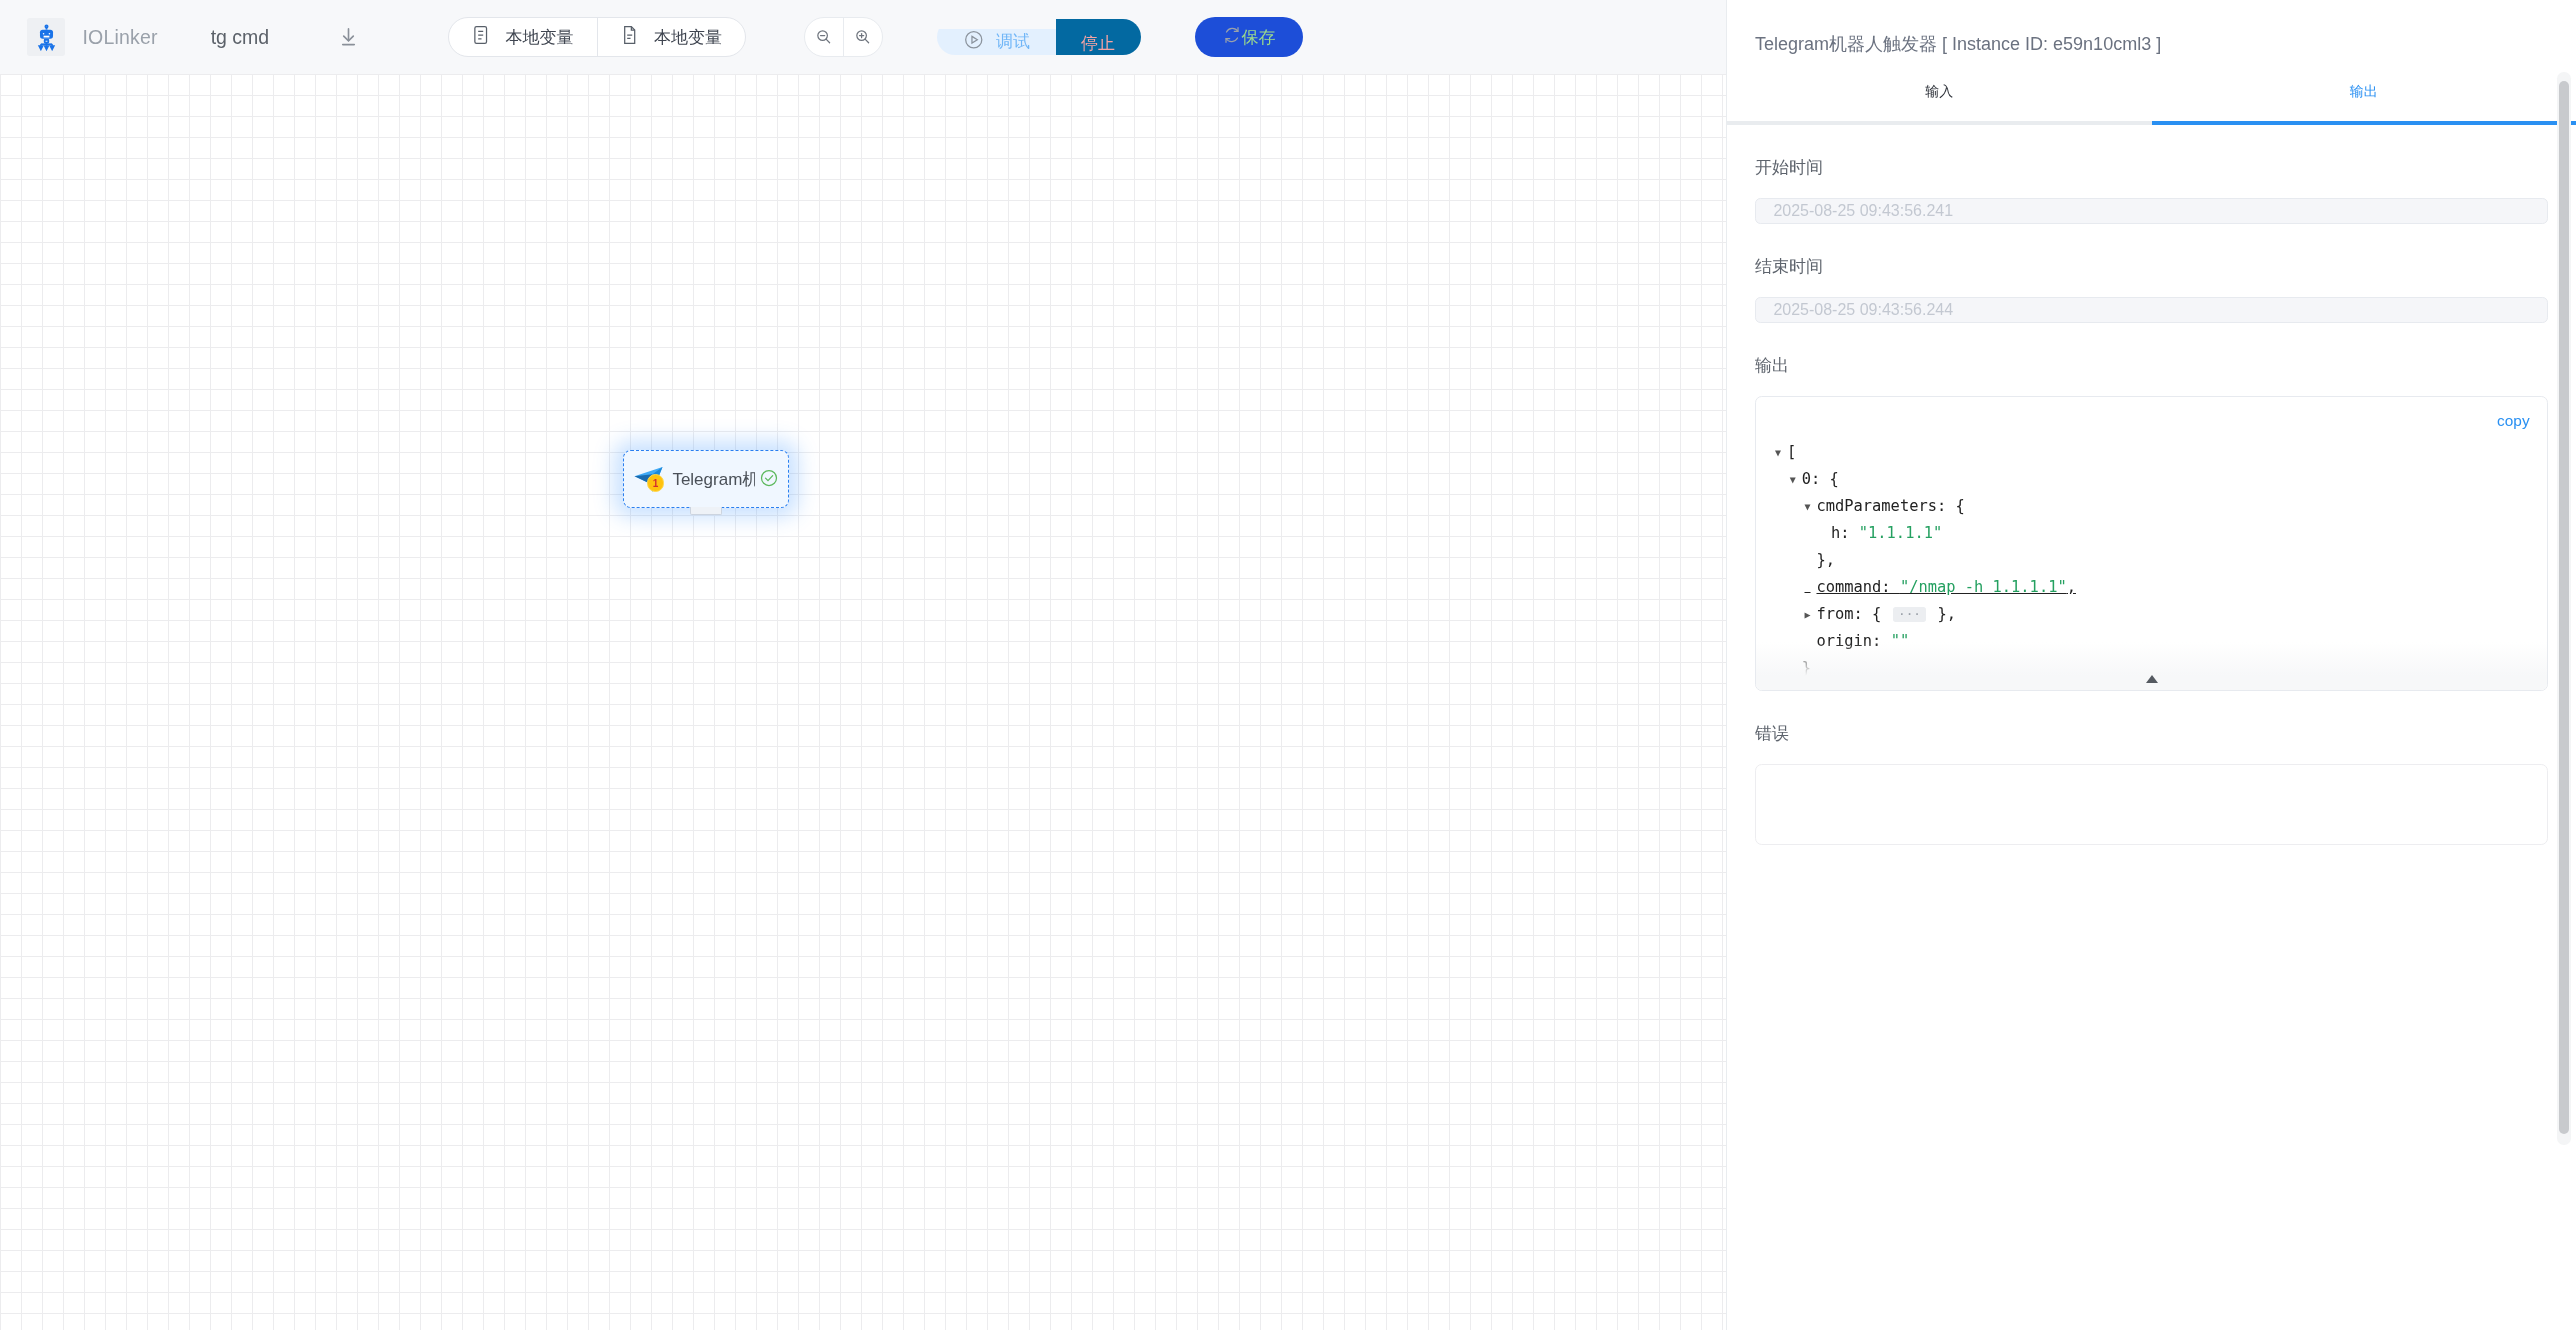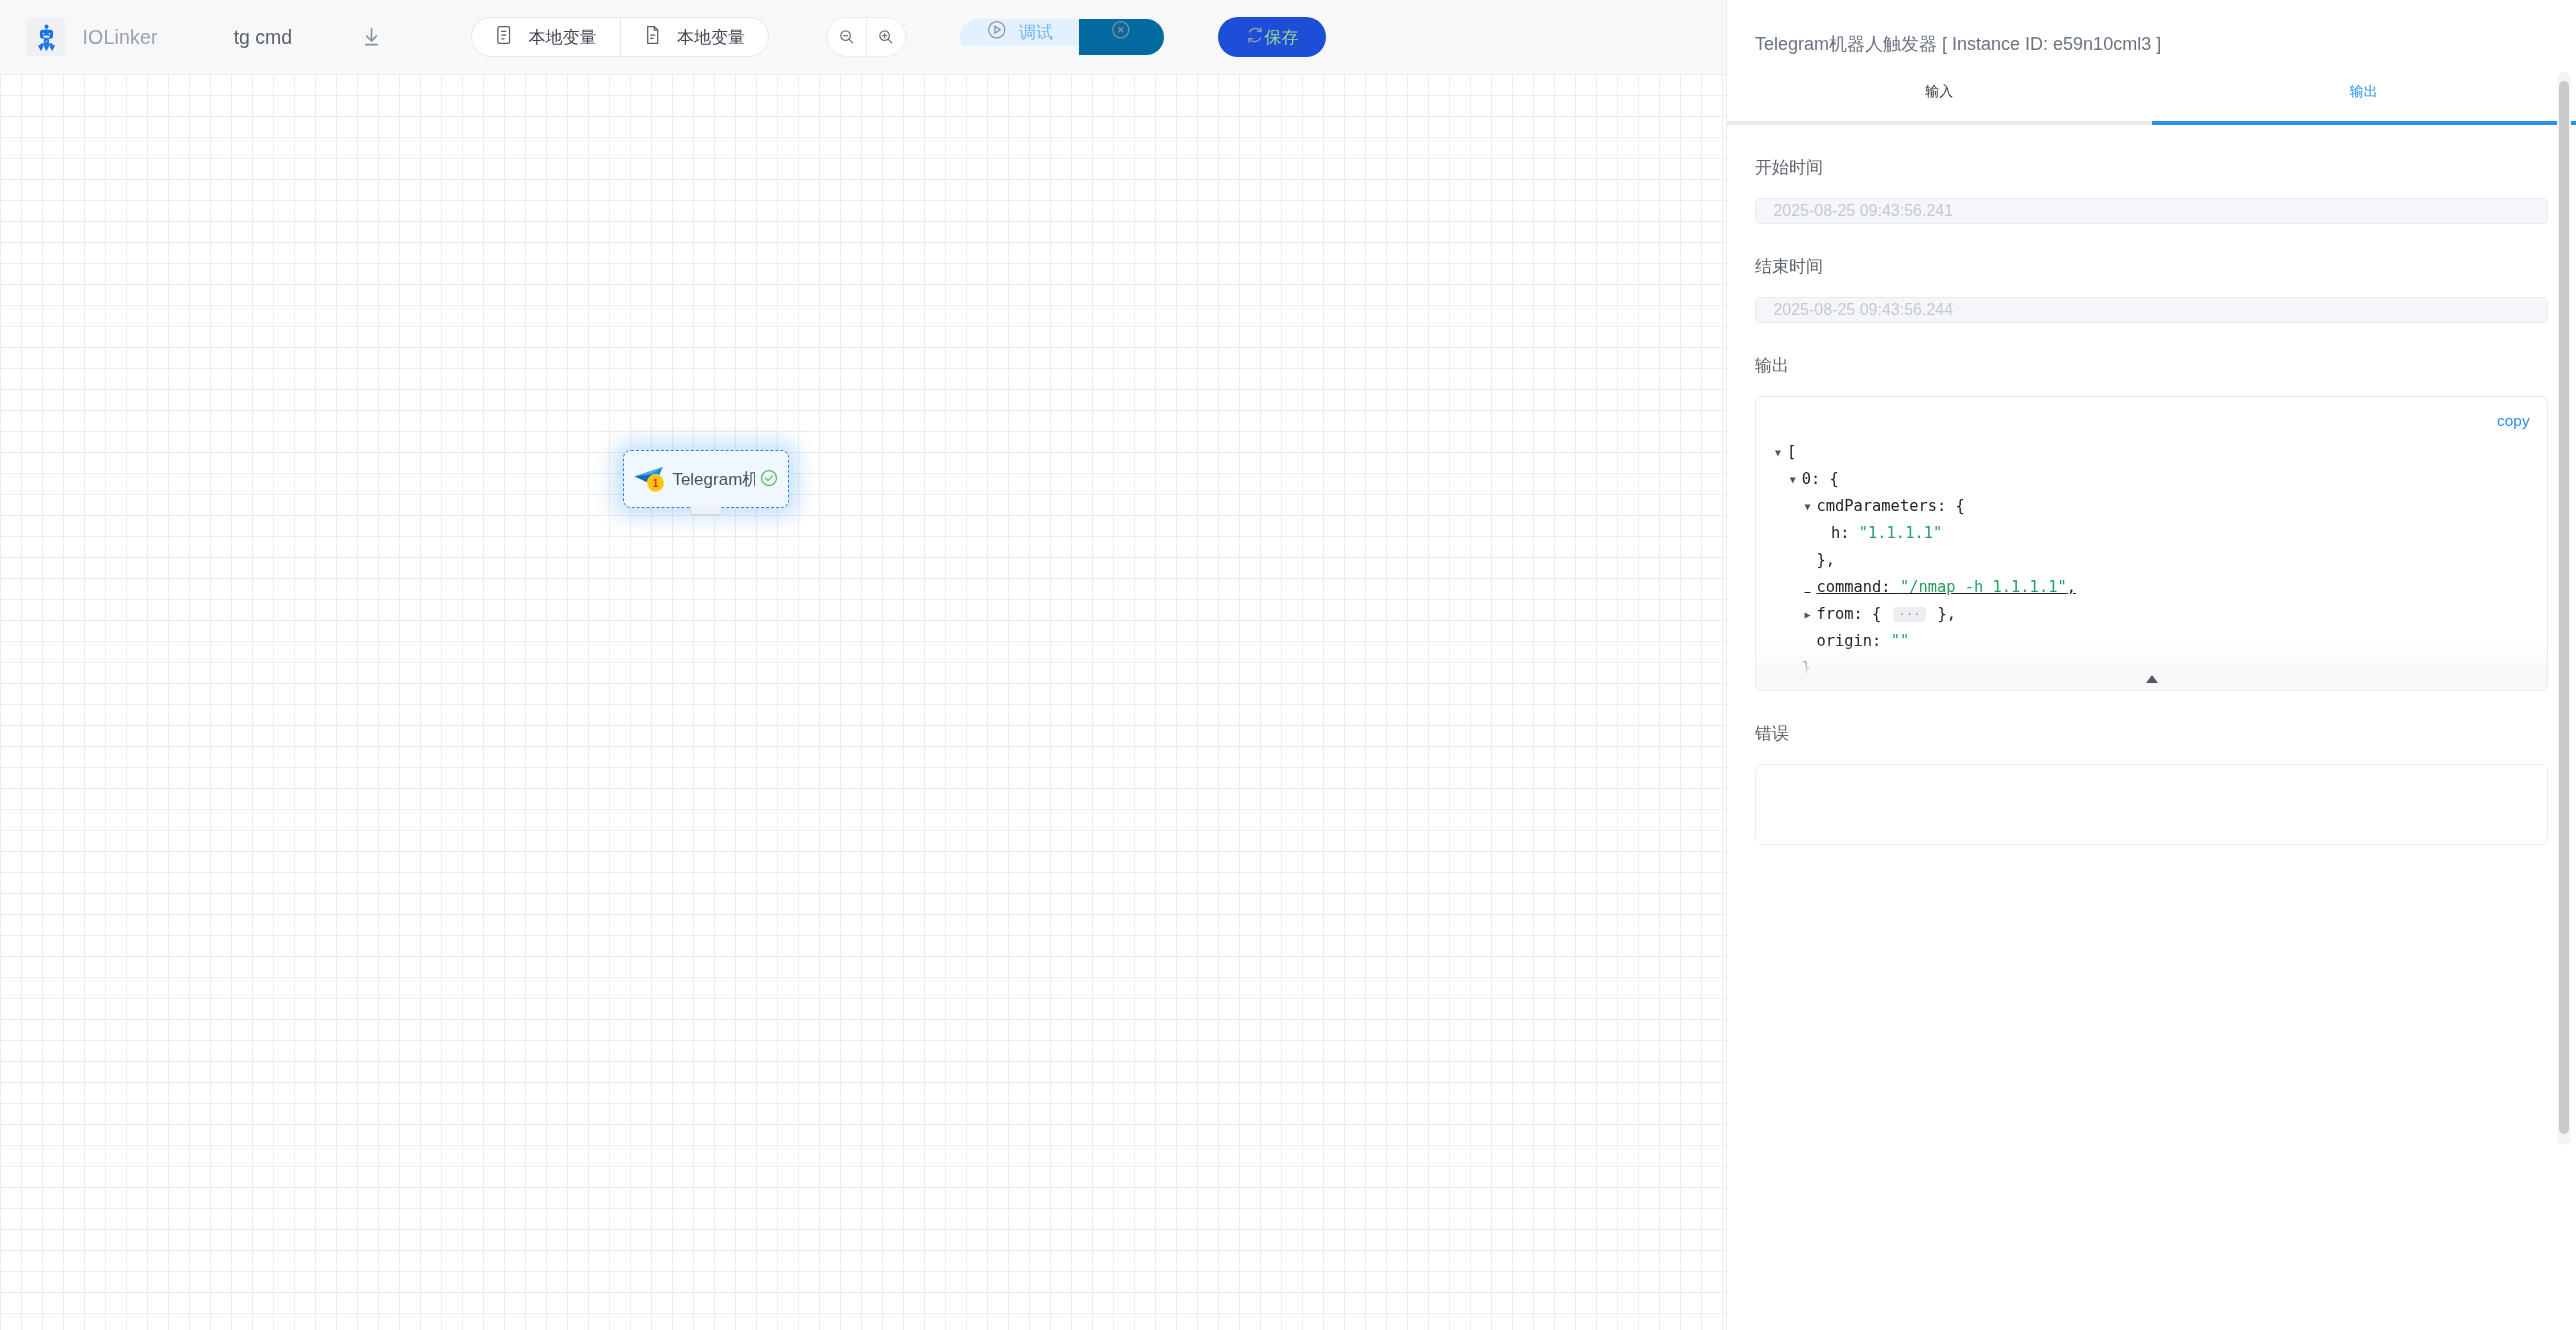--- a/index.html
+++ b/index.html
@@ -23,21 +23,21 @@
     width: 38px; height: 38px;
     background: #eef0f3;
     border-radius: 2.7px;
     display: flex; align-items: center; justify-content: center;
   }
   .brand-name {
     margin-left: 17.4px;
     font-size: 19.5px; color: #9aa1aa; letter-spacing: 0.2px;
   }
   .flow-name {
-    margin-left: 76px;
+    margin-left: 53px;
     font-size: 19.5px; color: #5b6169;
   }
   .dl-btn {
     margin-left: 60px;
     width: 38px; height: 38px;
     display: flex; align-items: center; justify-content: center;
     cursor: pointer;
   }
 
   .seg-group {
@@ -68,21 +68,21 @@
   }
   .zoom-btn {
     flex: 1; display: flex; align-items: center; justify-content: center;
     cursor: pointer;
   }
   .zoom-btn + .zoom-btn { border-left: 1.1px solid #e8ebef; }
 
   .runbar {
     margin-left: 54px;
     height: 36px;
-    display: flex; align-items: flex-start;
+    display: flex; align-items: flex-end;
     border-radius: 20px; overflow: hidden;
   }
   .run-item {
     display: flex; align-items: center; gap: 12px;
     padding: 0 25.5px;
     font-size: 17px;
     cursor: pointer;
   }
   .run-debug { background: #e3f0fe; color: #71b6f7; }
   .run-stop  { background: #0369a1; color: #f6a3a3; flex-direction: column; }

